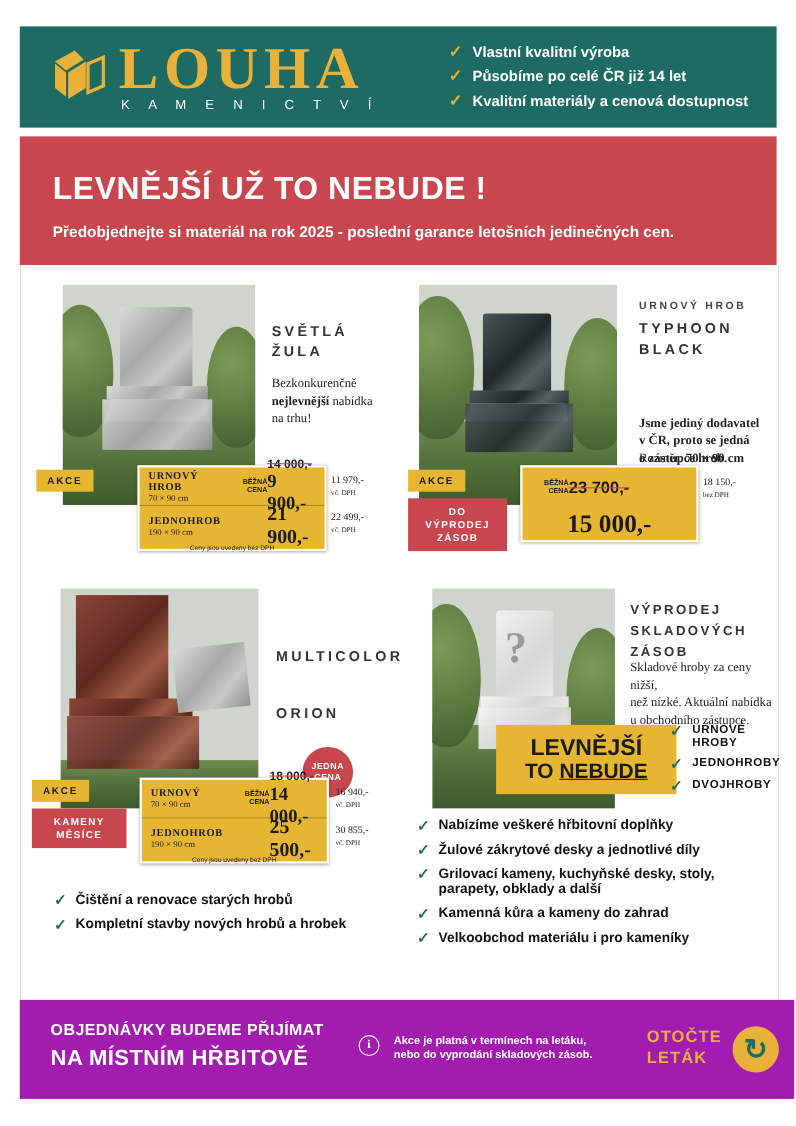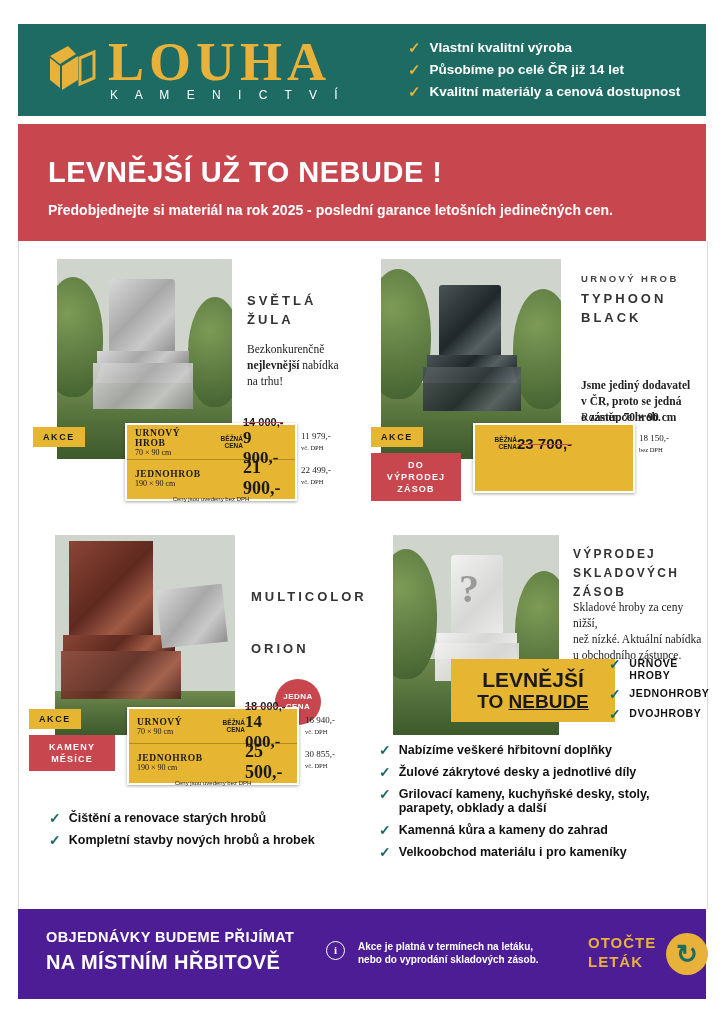--- a/index.html
+++ b/index.html
@@ -61,21 +61,21 @@
   .lev .l1{font-size:21px;font-weight:bold;color:#1a1a1a;line-height:23px;}
   .lev .l2{font-size:19px;font-weight:bold;color:#1a1a1a;line-height:22px;}
   .lev .l2 u{text-decoration:underline;}
 
   .chklist{position:absolute;}
   .chk{display:flex;align-items:flex-start;margin-bottom:8px;font-size:12.5px;font-weight:bold;color:#111;}
   .chk .tick{color:#1d6b63;font-size:14px;margin-right:8px;line-height:14px;}
   .chk.small{font-size:10.5px;letter-spacing:.6px;margin-bottom:6px;}
 
   
-  .footer{position:absolute;left:18px;top:909px;width:688px;height:90px;background:#4c1d95;}
+  .footer{position:absolute;left:18px;top:909px;width:688px;height:90px;background:#a21caf;padding-left:16px;}
   .f1{position:absolute;left:28px;top:20px;font-size:14.5px;font-weight:bold;color:#ffffff;letter-spacing:.4px;}
   .f2{position:absolute;left:28px;top:42px;font-size:20px;font-weight:bold;color:#ffffff;letter-spacing:.4px;}
   .infoicon{position:absolute;left:308px;top:32px;width:17px;height:17px;border:1.5px solid #ffffff;border-radius:50%;color:#fff;font-size:11px;font-weight:bold;text-align:center;line-height:16px;font-family:"Liberation Serif",serif;}
   .fnote{position:absolute;left:340px;top:31px;width:220px;font-size:10px;color:#ffffff;font-weight:bold;line-height:13px;}
   .fturn{position:absolute;left:570px;top:24px;color:#e8b23a;font-size:15px;font-weight:bold;letter-spacing:1px;line-height:19px;}
   .arrow{position:absolute;left:648px;top:24px;width:42px;height:42px;border-radius:50%;background:#e8b23a;color:#1d6b63;font-size:26px;text-align:center;line-height:42px;font-weight:bold;}
 </style>
 </head>
 <body>
 
@@ -199,20 +199,23 @@
 
       <div class="tag" style="left:110px;top:182px;width:158px;height:66px;">
         <div class="row" style="height:26px;padding-top:5px;">
           <div style="width:34px;">
             <div class="bezna">BĚŽNÁ CENA</div>
           </div>
           <div style="flex:1;">
             <div class="strike" style="font-size:15px;">23 700,-</div>
           </div>
         </div>
+        <div class="row" style="height:30px;justify-content:center;">
+          <div class="big" style="font-size:23px;">15 000,-</div>
+        </div>
       </div>
 
       <div class="vat" style="left:276px;top:192px;">
         <span>18 150,-</span><br><small>bez DPH</small>
       </div>
     </div>
 
     <div class="block" style="left:0;top:280px;width:344px;height:280px;">
       <div class="photo" style="left:36px;top:14px;width:180px;height:200px;">
         <div class="grass" style="height:22%;"></div>

